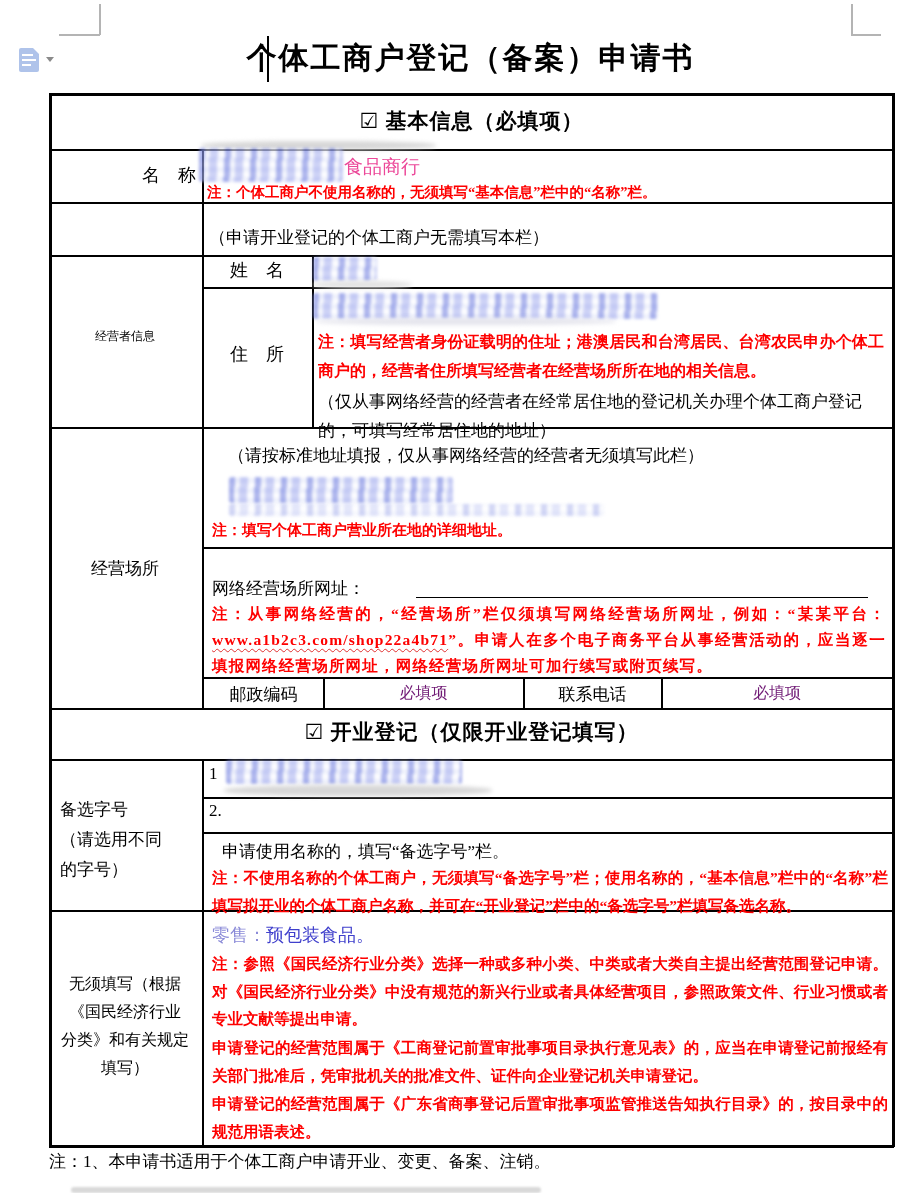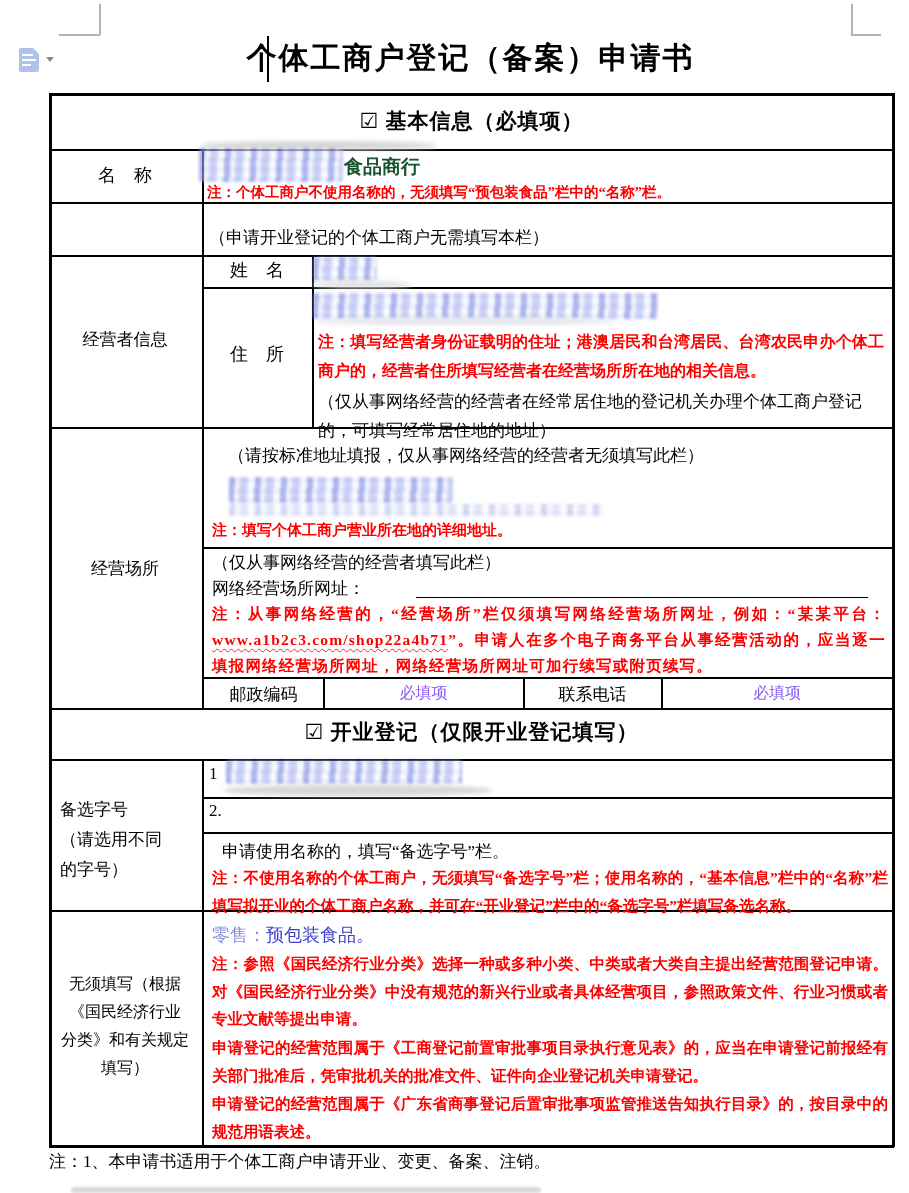--- a/index.html
+++ b/index.html
@@ -3,22 +3,22 @@
 <meta charset="utf-8">
 <style>
   html,body{margin:0;padding:0;background:#fff;}
   .page{position:relative;width:909px;height:1193px;background:#ffffff;overflow:hidden;
         font-family:"Liberation Serif","DejaVu Serif",serif;color:#000;margin-left:16px;}
   .ln{position:absolute;background:#000;}
   .mark{position:absolute;background:#b4b4b4;}
   .txt{position:absolute;white-space:nowrap;}
   .wrap{white-space:normal;}
   .red{color:#fe0000;font-weight:bold;}
-  .fill-red{color:#8b5cf6;}
-  .blue{color:#14532d;font-weight:bold;}
+  .fill-red{color:#701a75;}
+  .blue{color:#ec4899;}
   .center{text-align:center;}
   .hdr{font-weight:bold;font-size:21px;letter-spacing:1px;}
   .chk{font-family:"DejaVu Sans",sans-serif;font-weight:normal;}
   .blur{position:absolute;border-radius:3px;filter:blur(1.7px);
     background:
       repeating-linear-gradient(93deg, rgba(100,115,220,.50) 0 6px, rgba(235,238,250,.35) 6px 11px,
         rgba(150,160,235,.45) 11px 19px, rgba(255,255,255,.30) 19px 26px),
       repeating-linear-gradient(0deg, rgba(180,190,240,.30) 0 5px, rgba(240,242,252,.30) 5px 10px);}
   .smudge{position:absolute;background:#d7d7d7;border-radius:45%;filter:blur(2px);}
   .justify{text-align:justify;}
@@ -80,31 +80,31 @@
   <div class="ln" style="left:507px;top:677px;width:1.5px;height:31px"></div>
   <div class="ln" style="left:645px;top:677px;width:1.5px;height:31px"></div>
 
   <div class="txt hdr" style="left:33px;top:107px;width:845px;">
     <div class="center">
       <span class="chk">☑</span>
       <span>基本信息（必填项）</span>
     </div>
   </div>
 
-  <div class="txt" style="left:33px;top:163px;width:152px;font-size:18px;">
+  <div class="txt" style="left:33px;top:163px;width:152px;font-size:18px;padding-left:44px;">
     <div class="center">名　称</div>
   </div>
   <div class="smudge" style="left:185px;top:141px;width:235px;height:9px"></div>
   <div class="blur" style="left:183px;top:148px;width:144px;height:34px"></div>
   <div class="txt blue" style="left:328px;top:154px;font-size:19px;">食品商行</div>
-  <div class="txt red" style="left:191px;top:183px;font-size:14.5px;">注：个体工商户不使用名称的，无须填写“预包装食品”栏中的“名称”栏。</div>
+  <div class="txt red" style="left:191px;top:183px;font-size:14.5px;">注：个体工商户不使用名称的，无须填写“基本信息”栏中的“名称”栏。</div>
 
   <div class="txt" style="left:193px;top:226px;font-size:17px;">（申请开业登记的个体工商户无需填写本栏）</div>
 
-  <div class="txt" style="left:33px;top:328px;width:152px;font-size:17px;">
+  <div class="txt" style="left:33px;top:328px;width:152px;font-size:12px;">
     <div class="center">经营者信息</div>
   </div>
   <div class="txt" style="left:186px;top:258px;width:110px;font-size:18px;">
     <div class="center">姓　名</div>
   </div>
   <div class="blur" style="left:297px;top:257px;width:64px;height:24px"></div>
   <div class="smudge" style="left:296px;top:281px;width:100px;height:7px;background:#e2e2e2;"></div>
 
   <div class="txt" style="left:186px;top:342px;width:110px;font-size:18px;">
     <div class="center">住　所</div>
@@ -115,21 +115,20 @@
   <div class="txt wrap" style="left:302px;top:387px;width:562px;font-size:17px;line-height:29px;">（仅从事网络经营的经营者在经常居住地的登记机关办理个体工商户登记的，可填写经常居住地的地址）</div>
 
   <div class="txt" style="left:33px;top:557px;width:152px;font-size:17px;">
     <div class="center">经营场所</div>
   </div>
   <div class="txt" style="left:212px;top:444px;font-size:17px;">（请按标准地址填报，仅从事网络经营的经营者无须填写此栏）</div>
   <div class="blur" style="left:213px;top:477px;width:224px;height:26px"></div>
   <div class="blur" style="left:213px;top:504px;width:375px;height:12px;opacity:.55"></div>
   <div class="txt red" style="left:196px;top:521px;font-size:15px;">注：填写个体工商户营业所在地的详细地址。</div>
 
-  <div class="txt" style="left:196px;top:551px;font-size:17px;">（仅从事网络经营的经营者填写此栏）</div>
   <div class="txt" style="left:196px;top:577px;font-size:17px;">网络经营场所网址：</div>
   <div class="ln" style="left:400px;top:597px;width:452px;height:1.2px"></div>
   <div class="txt red wrap justify" style="left:196px;top:601px;width:674px;font-size:15.5px;line-height:26px;letter-spacing:1.2px;">
     <span>注：从事网络经营的，“经营场所”栏仅须填写网络经营场所网址，例如：“某某平台：</span><span class="url-wavy">www.a1b2c3.com/shop22a4b71</span><span>”。申请人在多个电子商务平台从事经营活动的，应当逐一填报网络经营场所网址，网络经营场所网址可加行续写或附页续写。</span>
   </div>
 
   <div class="txt" style="left:188px;top:683px;width:119px;font-size:17px;">
     <div class="center">邮政编码</div>
   </div>
   <div class="txt fill-red" style="left:308px;top:683px;width:199px;font-size:16px;">

